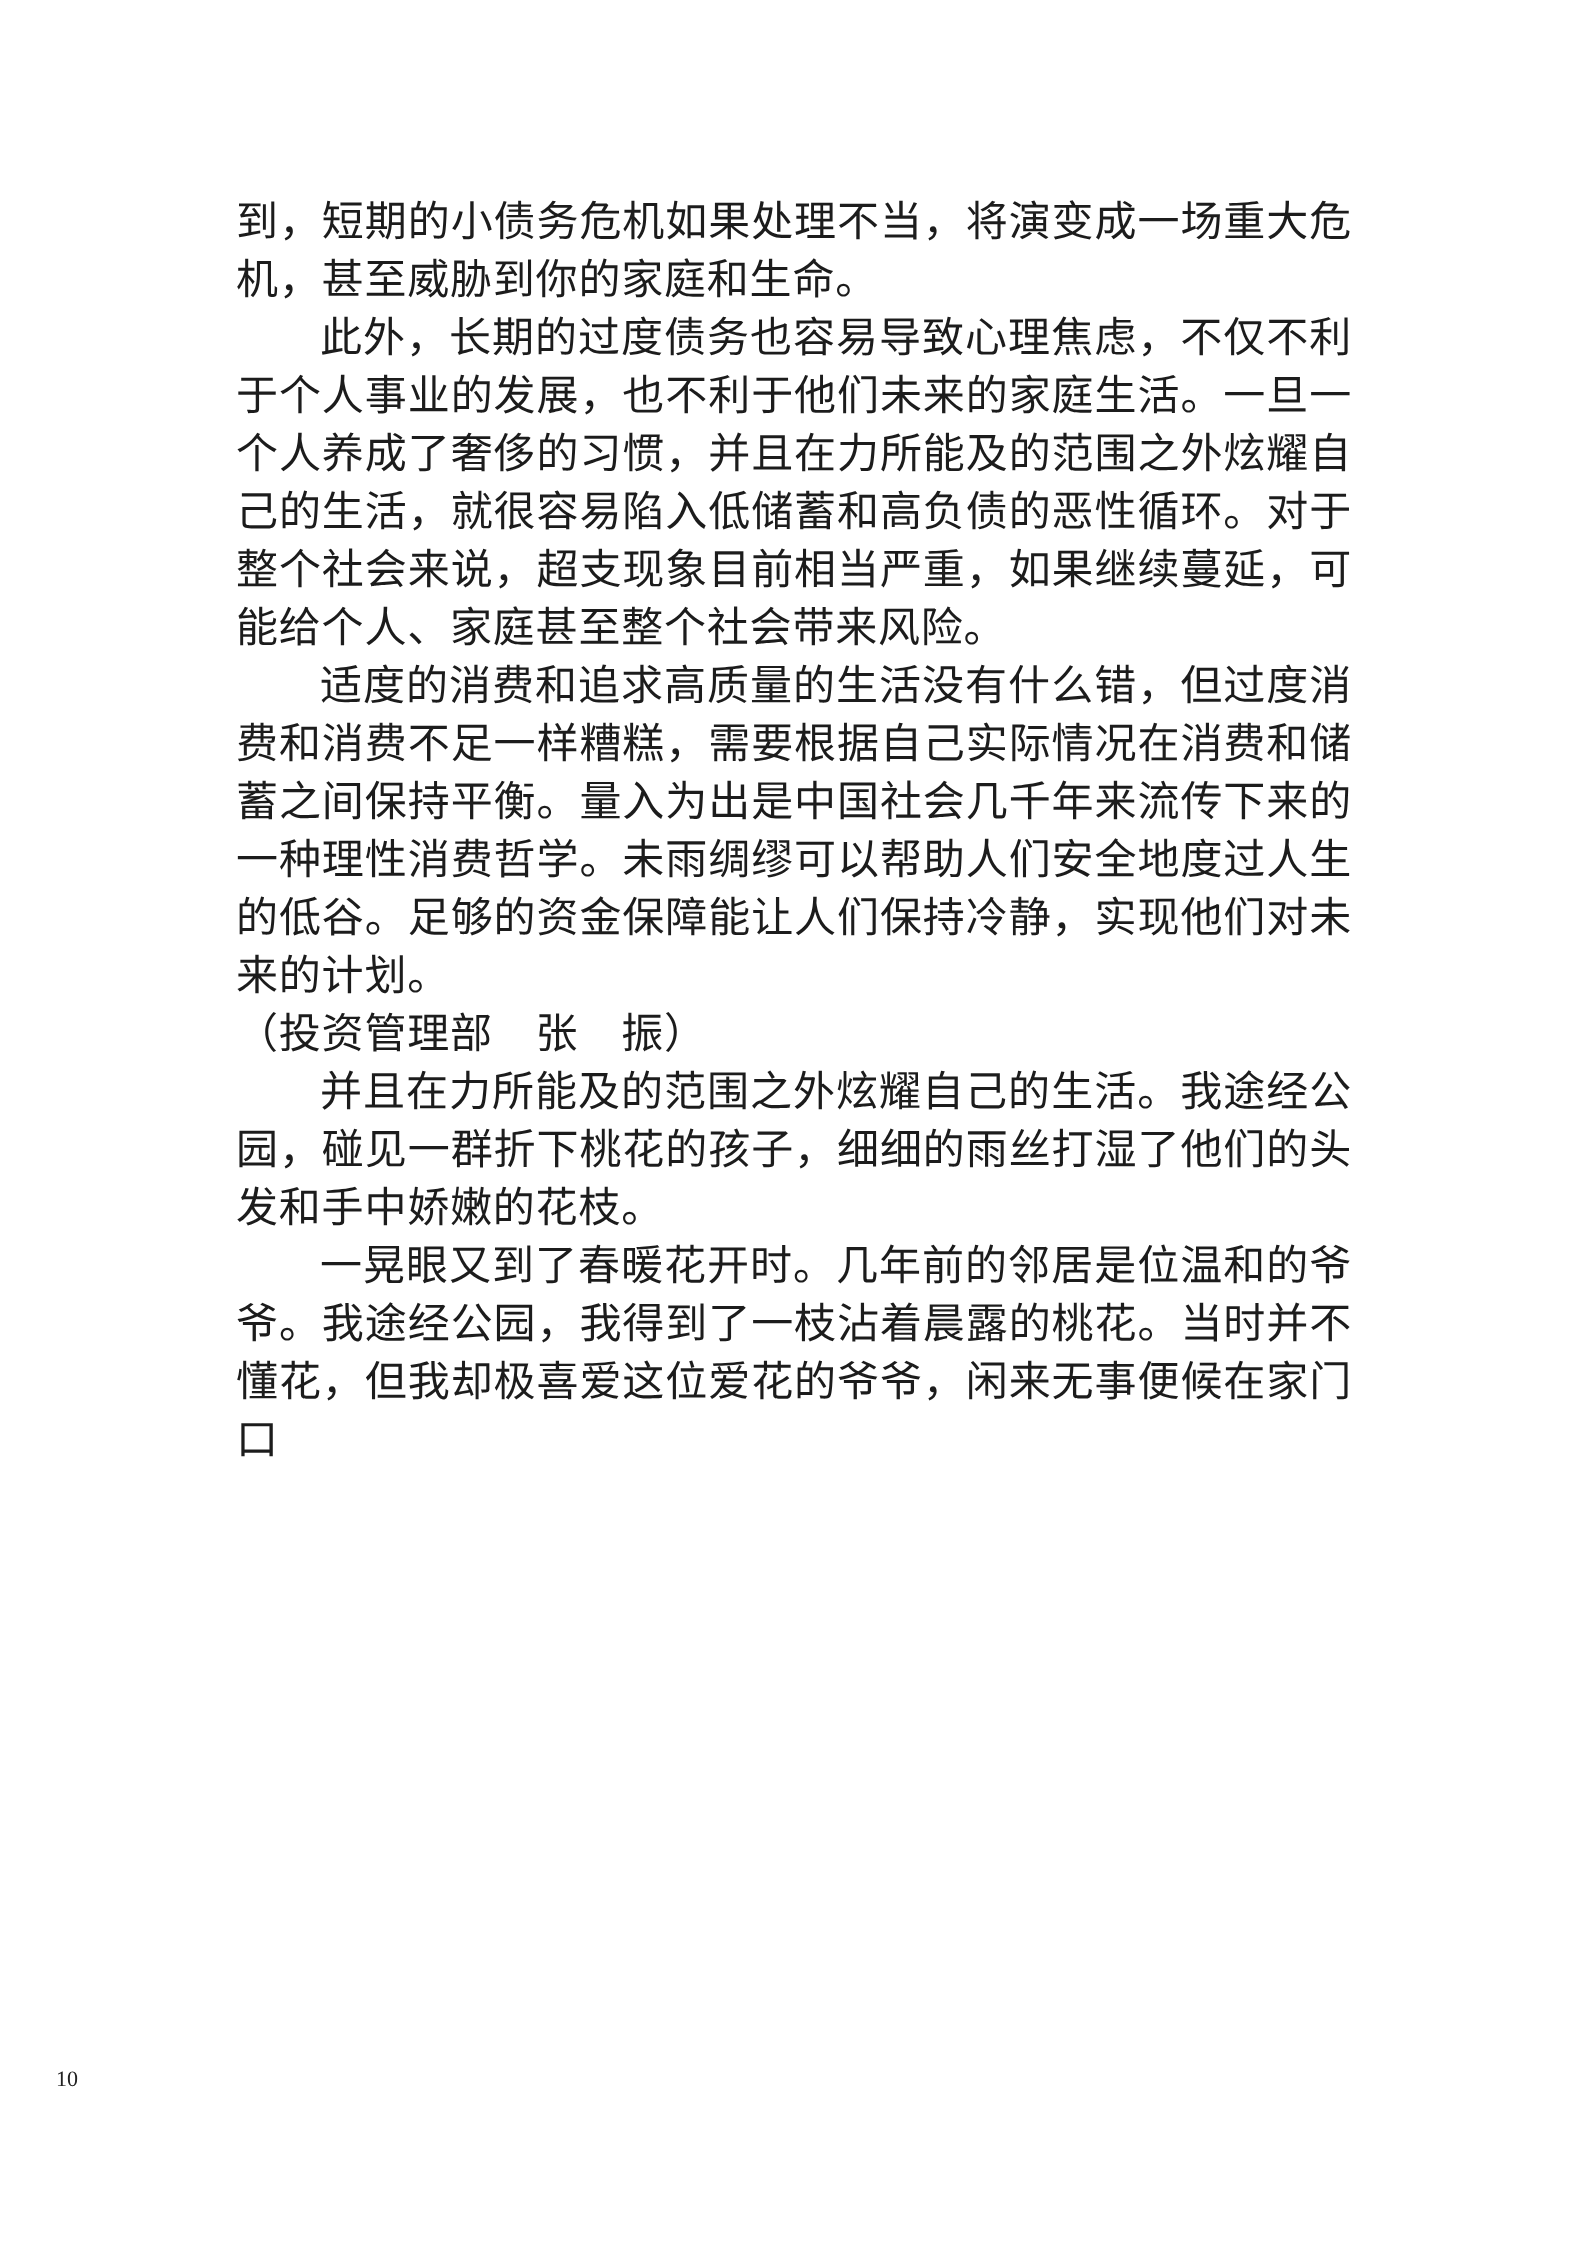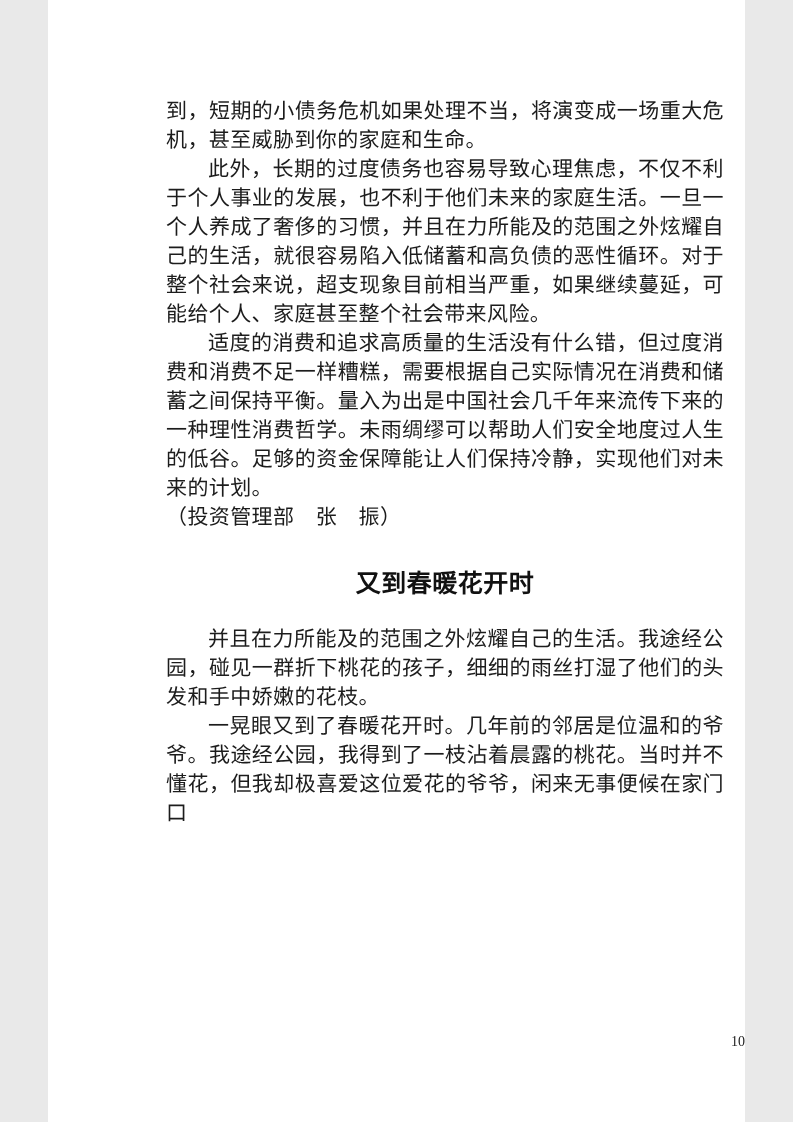--- a/index.html
+++ b/index.html
@@ -3,21 +3,21 @@
 <meta charset="utf-8">
 <style>
   * { box-sizing: border-box; }
   html, body {
     margin: 0;
     padding: 0;
     background: #e9e9e9;
   }
   .page {
     position: relative;
-    width: 697px;
+    width: 793px;
     height: 1122px;
     margin: 0 auto;
     background: #ffffff;
     overflow: hidden;
   }
   .text-block {
     position: absolute;
     left: 118px;
     top: 97px;
     width: 558px;
@@ -47,42 +47,42 @@
     font-size: 25px;
     line-height: 34px;
     letter-spacing: 0.5px;
     color: #111111;
   }
   .page-number {
     position: absolute;
     left: 0;
     right: 0;
     top: 1034px;
-    text-align: right;
+    text-align: left;
     font-family: "Liberation Serif", "DejaVu Serif", serif;
-    font-size: 14px;
+    font-size: 11px;
     color: #222222;
+    padding-left: 28px;
   }
 </style>
 </head>
 <body>
 
 <div class="page">
 
   <div class="text-block body-text">
 
     <section>
       <p>到，短期的小债务危机如果处理不当，将演变成一场重大危机，甚至威胁到你的家庭和生命。</p>
       <p class="indent">此外，长期的过度债务也容易导致心理焦虑，不仅不利于个人事业的发展，也不利于他们未来的家庭生活。一旦一个人养成了奢侈的习惯，并且在力所能及的范围之外炫耀自己的生活，就很容易陷入低储蓄和高负债的恶性循环。对于整个社会来说，超支现象目前相当严重，如果继续蔓延，可能给个人、家庭甚至整个社会带来风险。</p>
       <p class="indent">适度的消费和追求高质量的生活没有什么错，但过度消费和消费不足一样糟糕，需要根据自己实际情况在消费和储蓄之间保持平衡。量入为出是中国社会几千年来流传下来的一种理性消费哲学。未雨绸缪可以帮助人们安全地度过人生的低谷。足够的资金保障能让人们保持冷静，实现他们对未来的计划。</p>
       <p class="byline">（投资管理部　张　振）</p>
     </section>
 
     <section>
-      <h1 class="article-title">又到春暖花开时</h1>
       <p class="indent">并且在力所能及的范围之外炫耀自己的生活。我途经公园，碰见一群折下桃花的孩子，细细的雨丝打湿了他们的头发和手中娇嫩的花枝。</p>
       <p class="indent">一晃眼又到了春暖花开时。几年前的邻居是位温和的爷爷。我途经公园，我得到了一枝沾着晨露的桃花。当时并不懂花，但我却极喜爱这位爱花的爷爷，闲来无事便候在家门口</p>
     </section>
 
   </div>
 
   <div class="page-number">10</div>
 
 </div>
 

